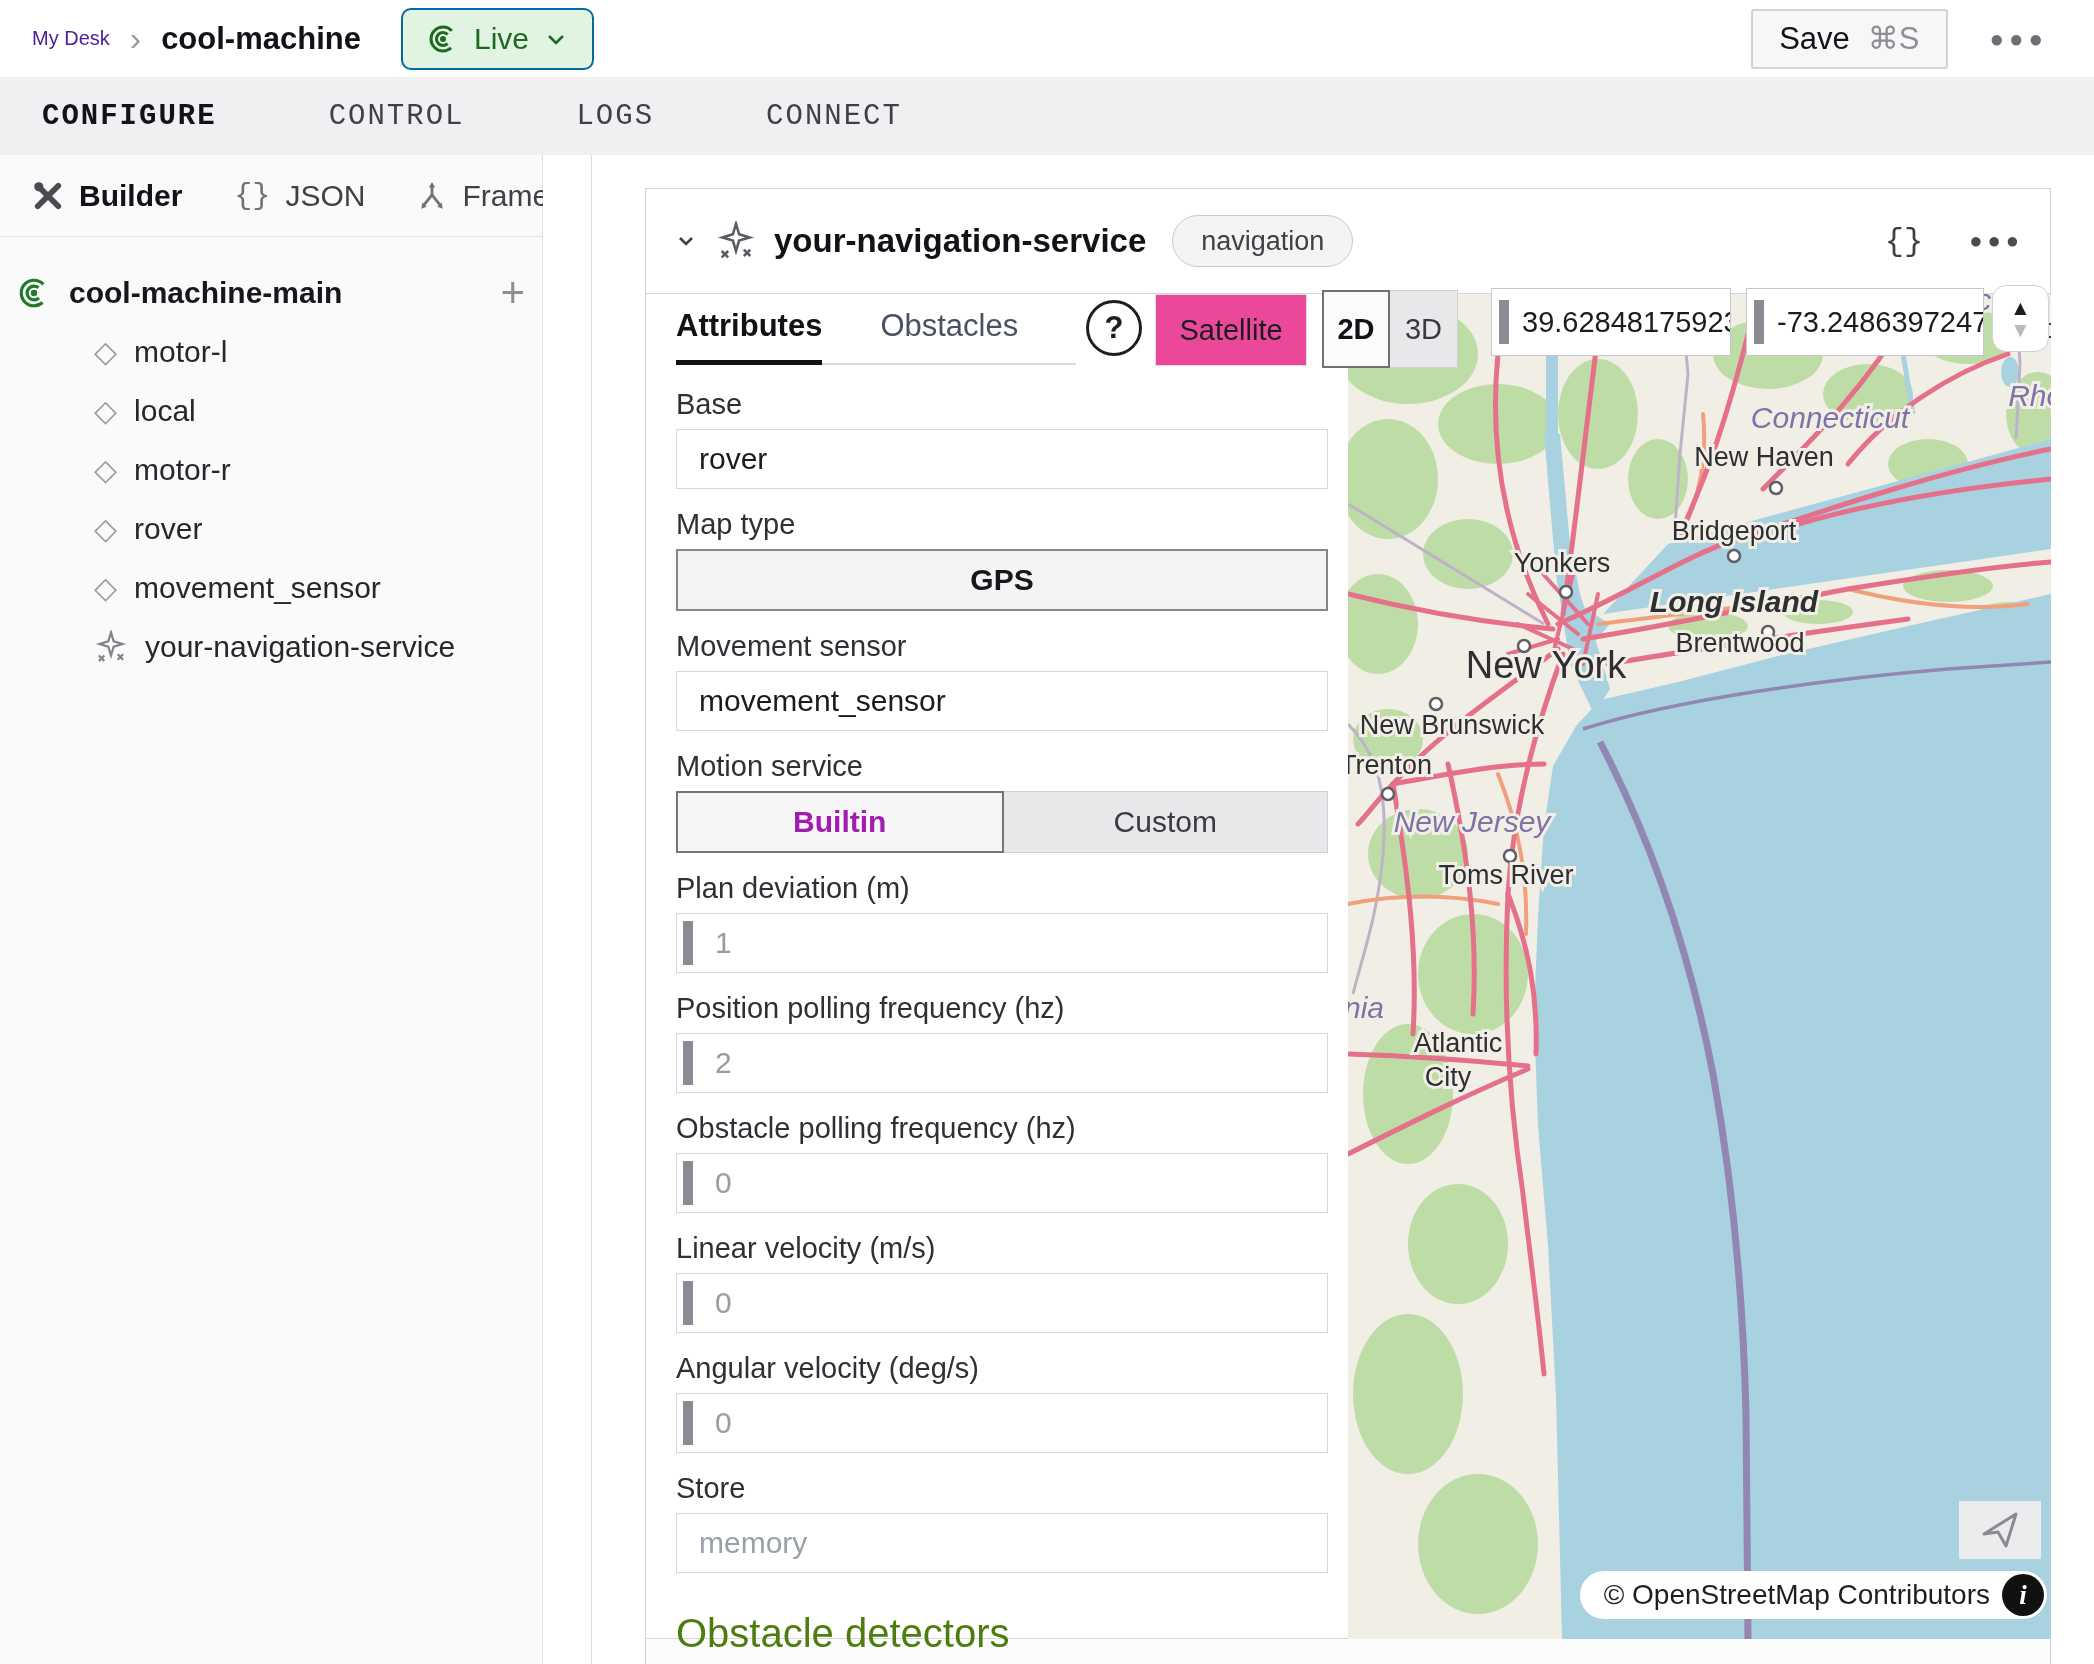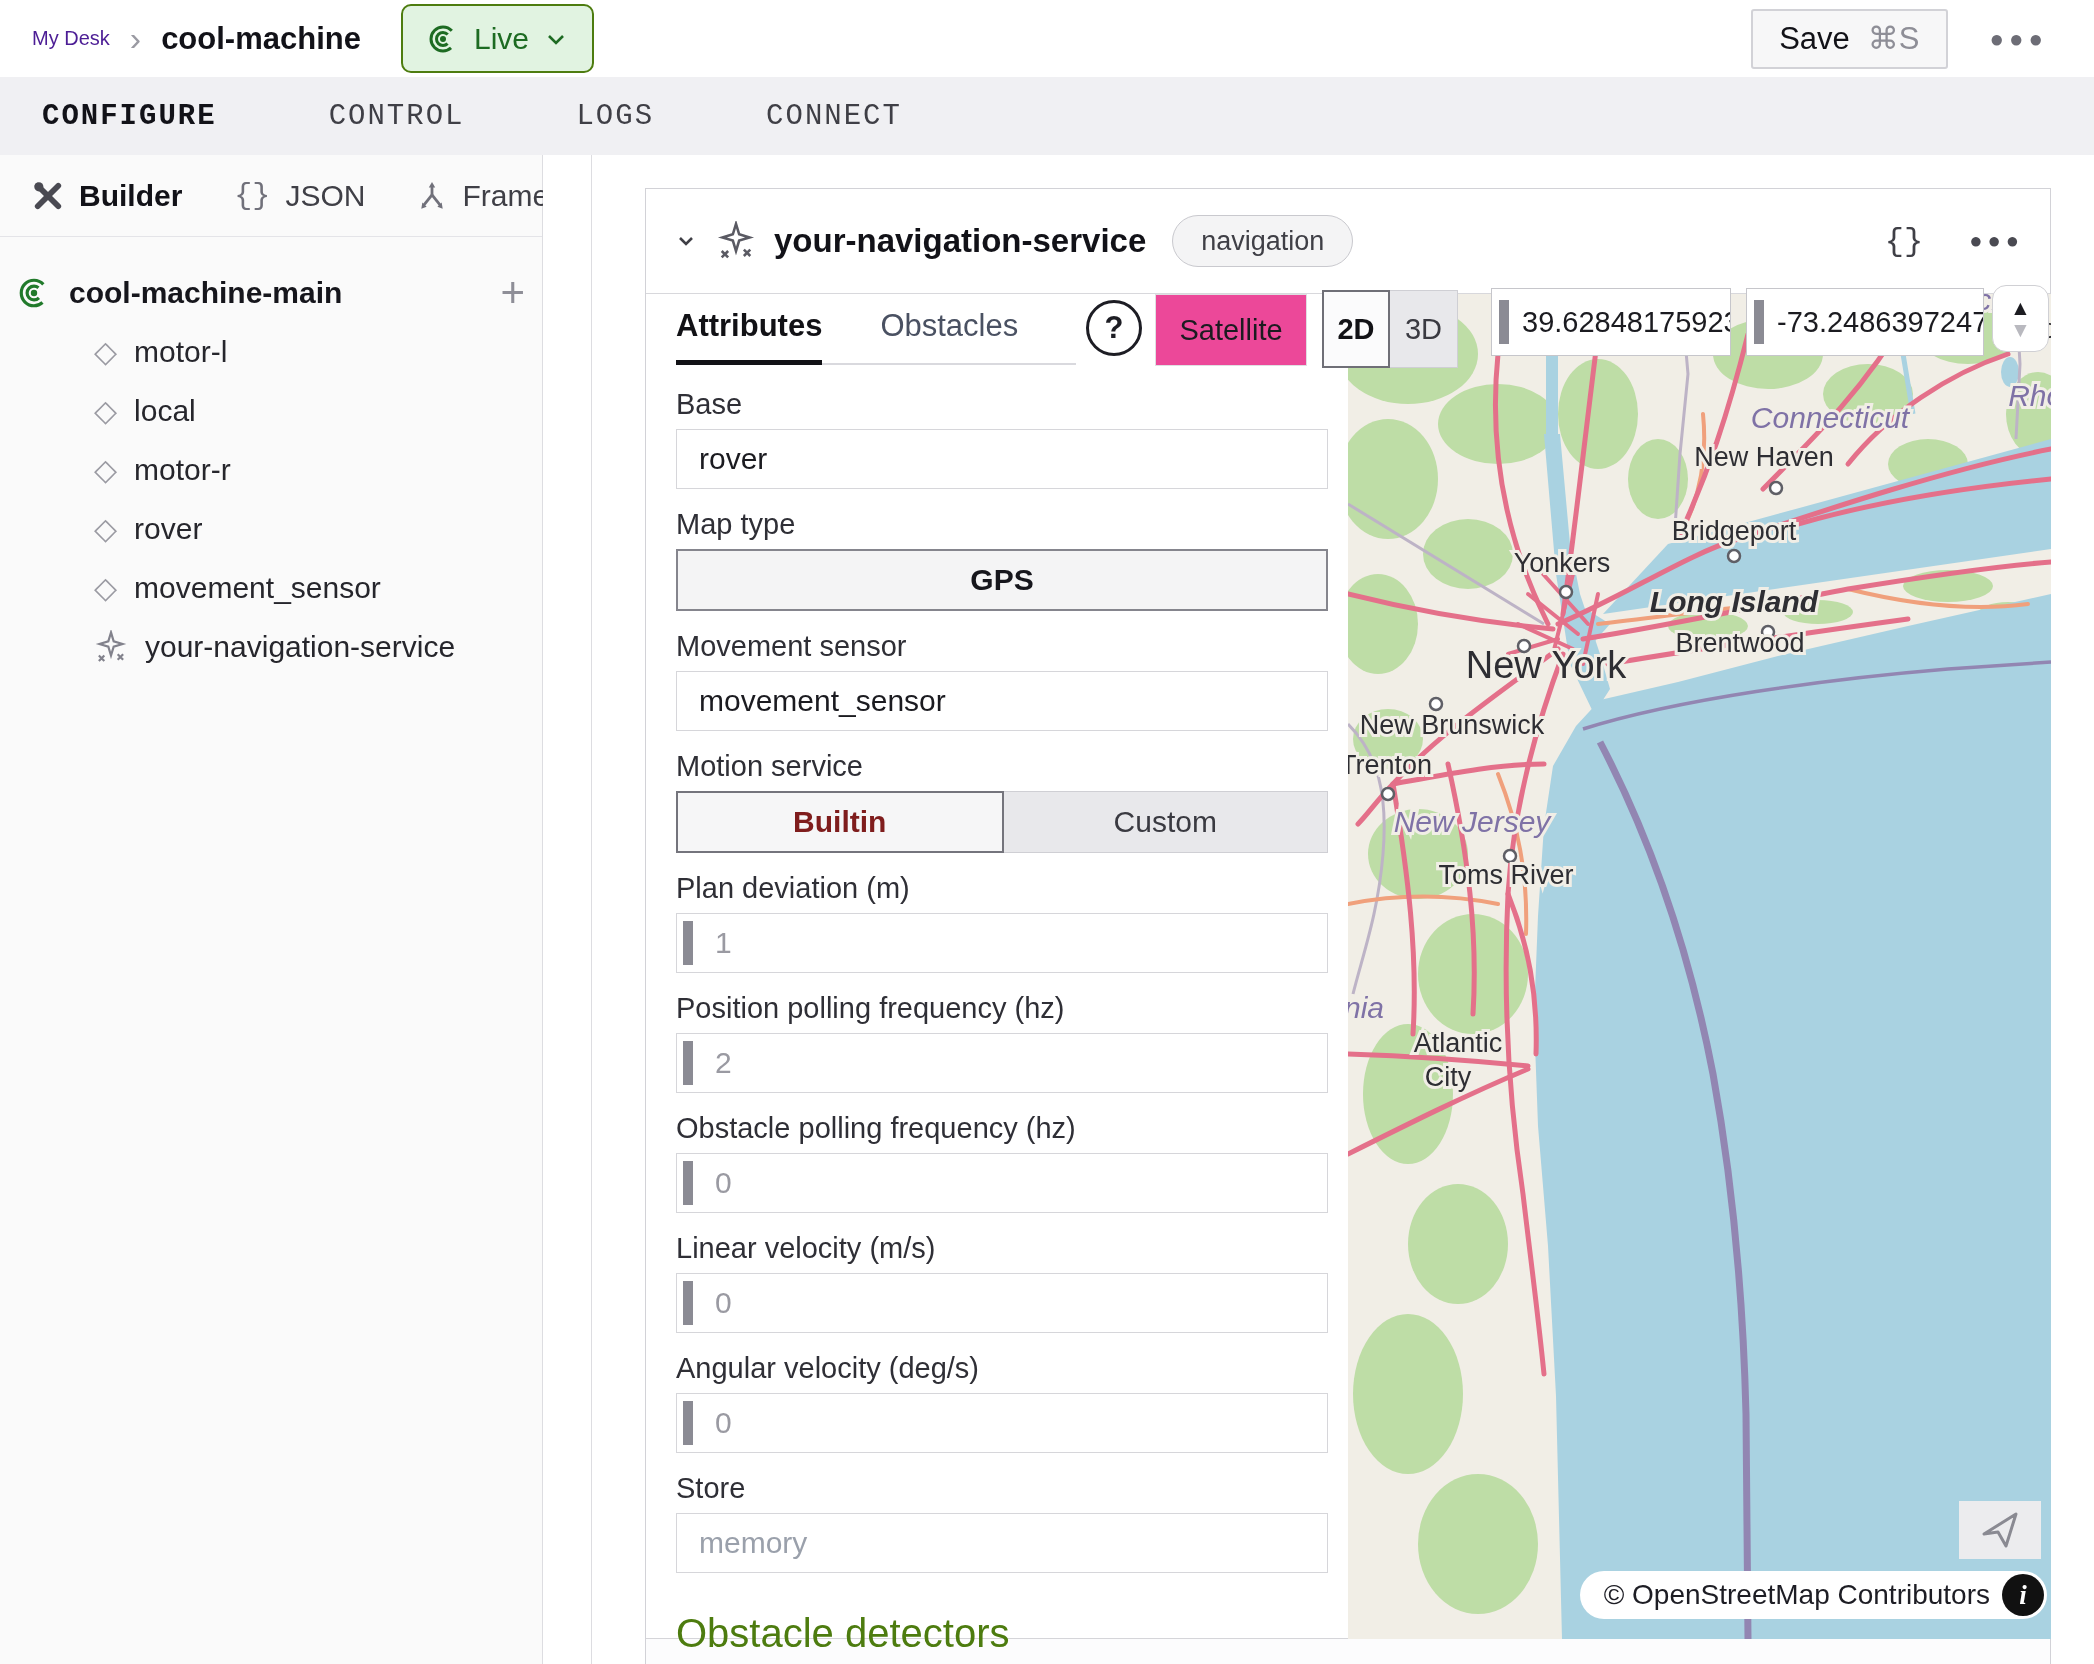--- a/index.html
+++ b/index.html
@@ -6,22 +6,22 @@
   html,body { background:#fff; }
   .root {
     position:relative; width:2094px; height:1664px; overflow:hidden;
     font-family:"Liberation Sans", sans-serif; color:#1d1d24; background:#fff;
   }
   
   .topbar { height:77px; display:flex; align-items:center; padding:0 32px; background:#fff; }
   .crumb-parent { font-size:20px; color:#4c1d95; }
   .crumb-sep { font-size:34px; color:#9a9aa2; margin:0 20px; }
   .crumb-current { font-size:31px; font-weight:bold; color:#121218; }
-  .live-badge { margin-left:40px; height:69px; display:flex; align-items:center; gap:15px;
-    padding:0 24px; background:#e1f3e1; border:2px solid #4d7c0f; border-radius:10px;
+  .live-badge { margin-left:40px; height:62px; display:flex; align-items:center; gap:15px;
+    padding:0 24px; background:#e1f3e1; border:2px solid #0369a1; border-radius:10px;
     color:#1d6b22; font-size:30px; cursor:pointer; }
   .topbar-right { margin-left:auto; display:flex; align-items:center; }
   .save-btn { height:60px; display:flex; align-items:center; gap:18px; padding:0 26px;
     background:#f7f7f8; border:2px solid #d2d2d7; border-radius:3px; font-size:31px; cursor:pointer; }
   .save-label { color:#121218; }
   .save-shortcut { color:#8e8e97; }
   .dots-menu { margin-left:42px; margin-right:14px; color:#6d6d76; font-size:24px; letter-spacing:5px; cursor:pointer; }
   
   .tabbar { height:78px; background:#f0f0f3; display:flex; align-items:center; padding:0 42px; gap:112px;
     font-family:"Liberation Mono", monospace; font-size:29px; letter-spacing:2px; }
@@ -67,21 +67,21 @@
     font-family:"Liberation Sans", sans-serif; font-size:30px; color:#1b1b20; padding:0 0 0 22px; outline:none; }
   .text-input::placeholder { color:#9aa0ab; opacity:1; }
   .drag-wrap { position:relative; }
   .drag-wrap .text-input { padding-left:38px; }
   .drag-bar { position:absolute; left:7px; top:8px; width:10px; height:44px; background:#8b8b94; }
   .ghost-input::placeholder { color:#9a9aa2; opacity:1; }
   .gps-btn { width:100%; height:62px; background:#f4f4f5; border:2px solid #85858d;
     font-size:30px; font-weight:bold; color:#16161c; font-family:"Liberation Sans",sans-serif; cursor:pointer; }
   .seg { display:flex; width:100%; height:62px; }
   .seg-opt { flex:1; display:flex; align-items:center; justify-content:center; font-size:30px; cursor:pointer; }
-  .seg-opt.on { background:#f6f6f7; border:2px solid #74747c; font-weight:bold; color:#7f1d1d;text-align:center; }
+  .seg-opt.on { background:#f6f6f7; border:2px solid #74747c; font-weight:bold; color:#a21caf;text-align:center; }
   .seg-opt.off { background:#e8e8eb; border:1px solid #cfcfd4; border-left:none; color:#3a3a41; }
   .section-heading { margin-top:38px; font-size:40px; font-weight:normal; color:#4d7c0f; }
   
   .help-btn { position:absolute; left:440px; top:6px; width:56px; height:56px; border:3px solid #1d1d24;
     border-radius:50%; display:flex; align-items:center; justify-content:center;
     font-size:31px; font-weight:bold; color:#1d1d24; background:#fff; z-index:5; cursor:pointer; }
   .satellite-btn { position:absolute; left:509px; top:0; width:152px; height:72px; background:#ec4899;
     border:1px solid #dfdfe2; font-size:29px; color:#1b1b20; z-index:5; cursor:pointer; font-family:"Liberation Sans",sans-serif; }
   .dim-seg { position:absolute; left:676px; top:-4px; height:78px; display:flex; z-index:5; }
   .dim-opt { width:68px; display:flex; align-items:center; justify-content:center; font-size:29px; cursor:pointer; }

